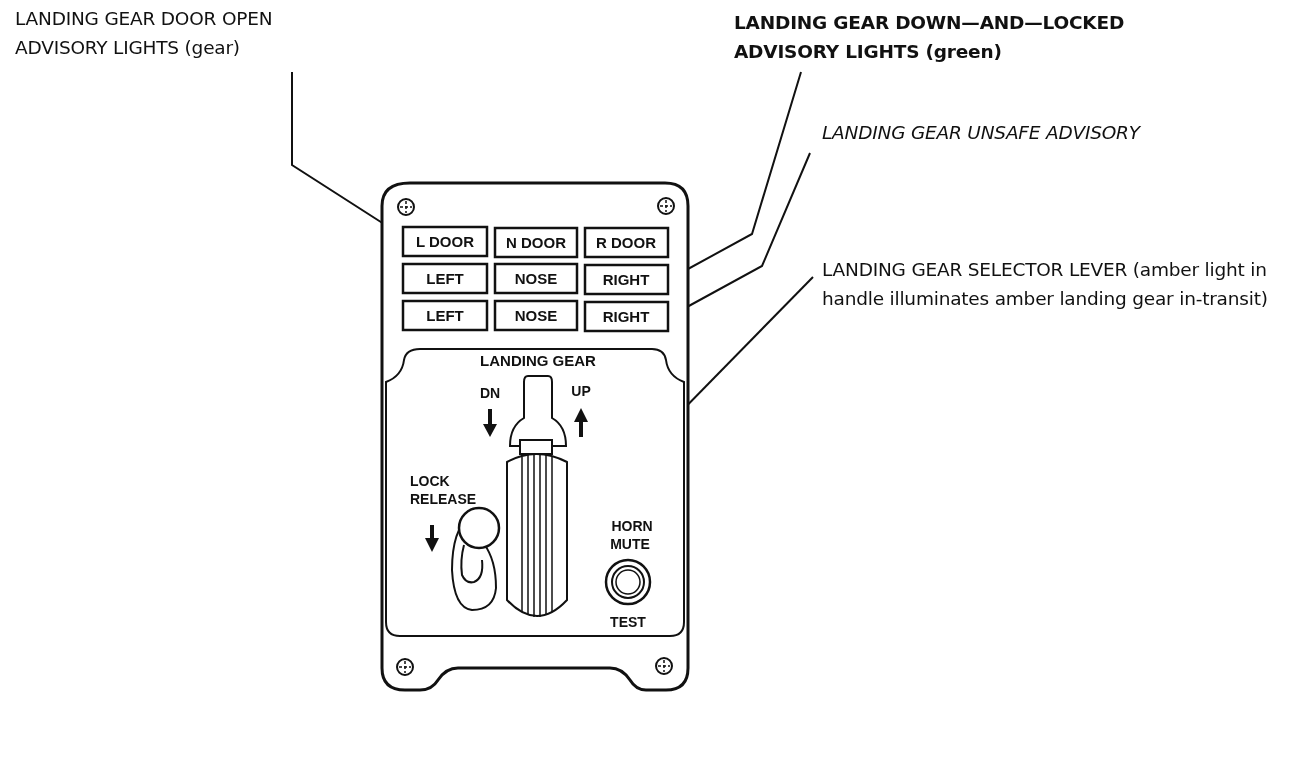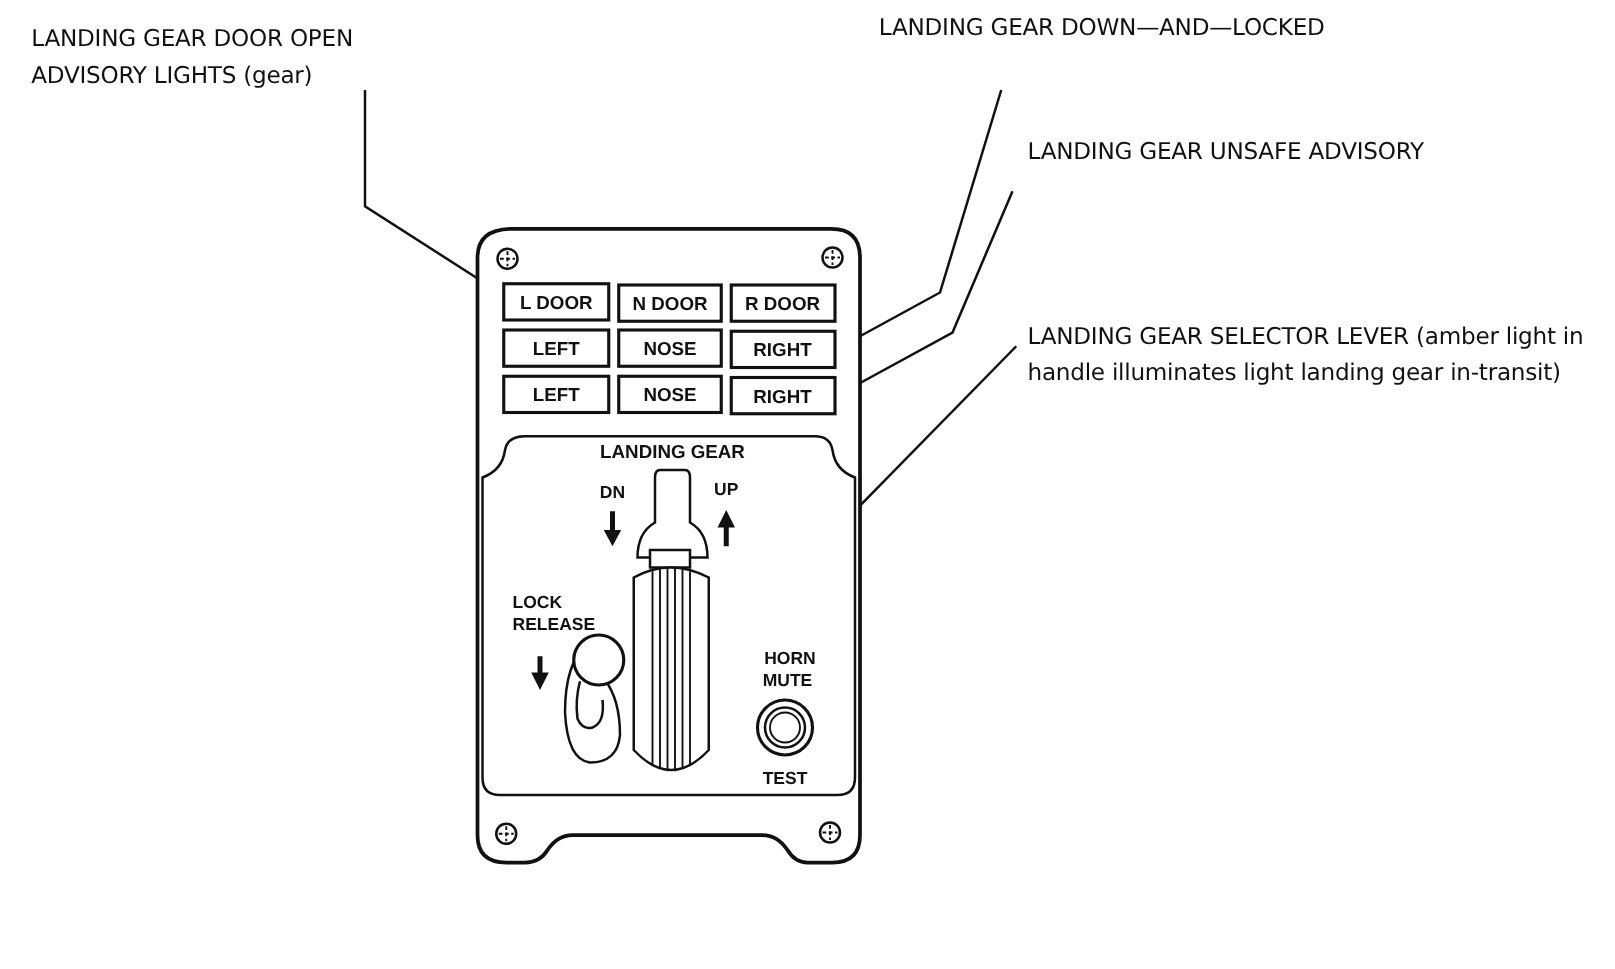--- a/index.html
+++ b/index.html
@@ -4,33 +4,34 @@
 <style>
   html, body { margin: 0; padding: 0; background: #ffffff; }
   body { width: 1292px; height: 775px; position: relative; overflow: hidden; font-family: "Liberation Sans", sans-serif; }
   .callout { position: absolute; font-family: "DejaVu Sans", sans-serif; font-size: 18.5px; line-height: 29px; color: #111; letter-spacing: -0.2px; white-space: nowrap; }
   svg.main { position: absolute; left: 0; top: 0; }
   .lbl { font-family: "Liberation Sans", sans-serif; font-weight: bold; fill: #111; }
 </style>
 </head>
 <body>
 
-<div class="callout" style="left:15px; top:17px;margin-left:10px;">
+<div class="callout" style="left:15px; top:4px;">
   <div>LANDING GEAR DOOR OPEN</div>
   <div>ADVISORY LIGHTS (gear)</div>
 </div>
-<div class="callout" style="left:703px; top:8px;">
+<div class="callout" style="left:734px; top:8px;font-weight:bold;">
   <div>LANDING GEAR DOWN—AND—LOCKED</div>
+  <div>ADVISORY LIGHTS (green)</div>
 </div>
-<div class="callout" style="left:822px; top:107px;">
+<div class="callout" style="left:822px; top:118px;font-style:italic;">
   <div>LANDING GEAR UNSAFE ADVISORY</div>
 </div>
 <div class="callout" style="left:822px; top:255px;">
   <div>LANDING GEAR SELECTOR LEVER (amber light in</div>
-  <div>handle illuminates light landing gear in-transit)</div>
+  <div>handle illuminates amber landing gear in-transit)</div>
 </div>
 
 <svg class="main" width="1292" height="775" viewBox="0 0 1292 775">
   <defs>
     <marker id="arr" markerWidth="10" markerHeight="10" refX="9" refY="5" orient="auto" markerUnits="userSpaceOnUse">
       <path d="M0,1 L10,5 L0,9 Z" fill="#111"></path>
     </marker>
   </defs>
 
   <polyline points="292,72 292,165 398,233" fill="none" stroke="#111" stroke-width="2" marker-end="url(#arr)"></polyline>

